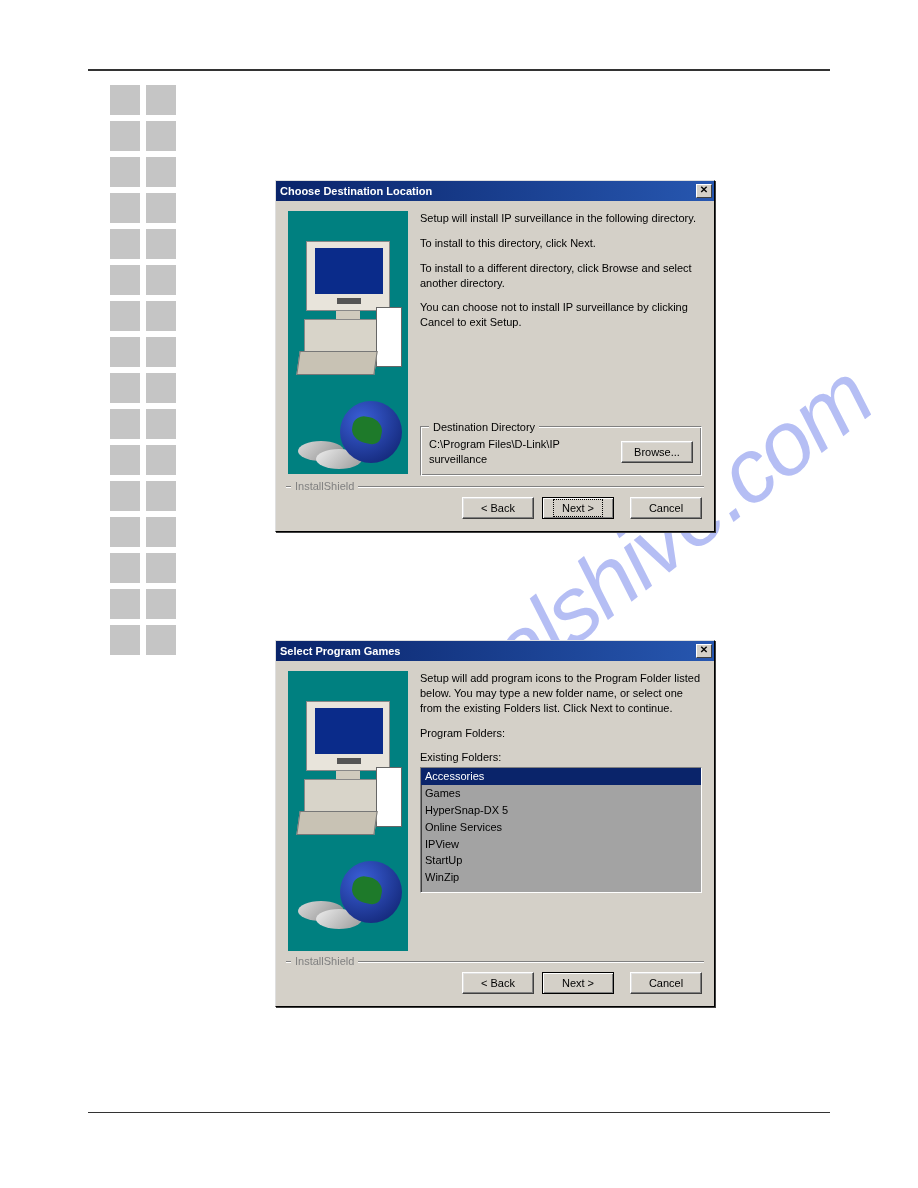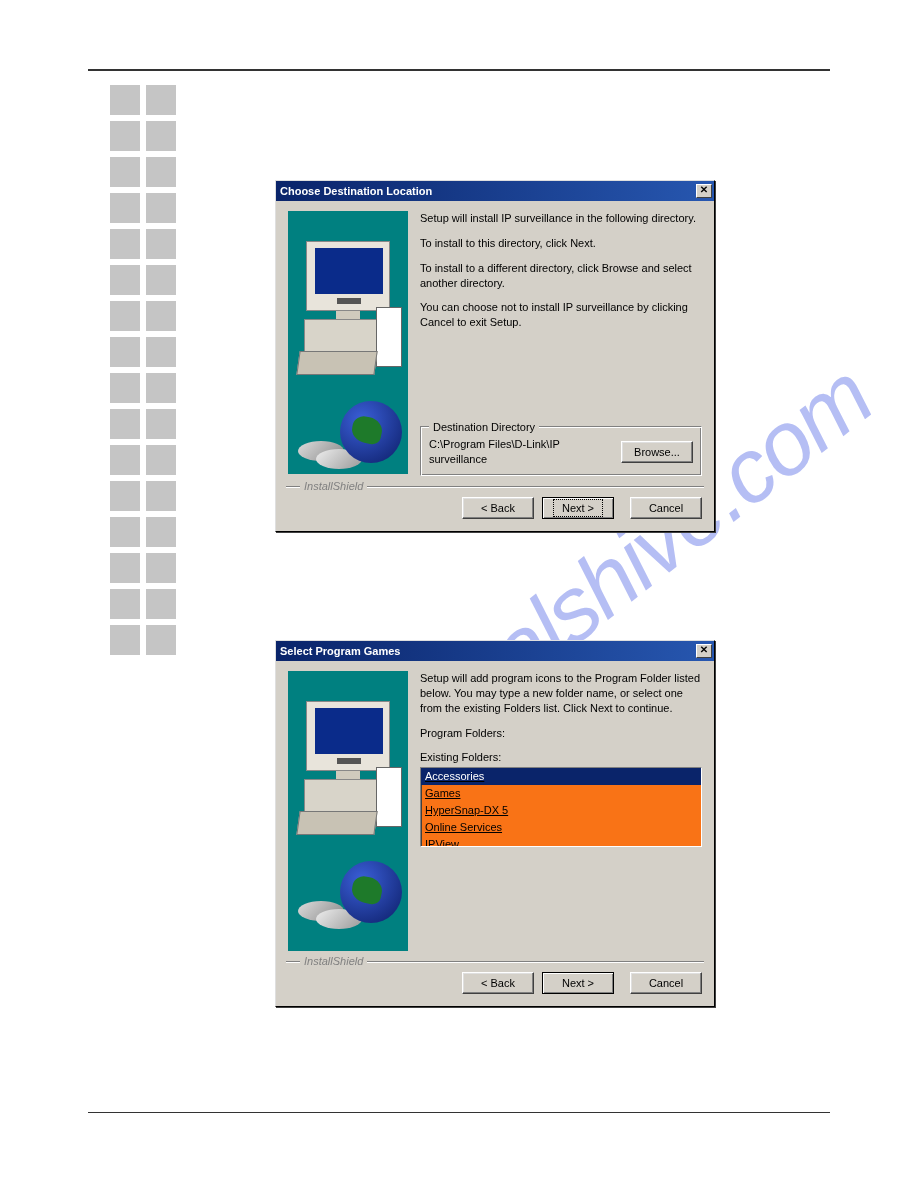--- a/index.html
+++ b/index.html
@@ -140,21 +140,21 @@
   }
 
   .footer {
     border-top: 1px solid #808080;
     box-shadow: inset 0 1px 0 #fff;
     position: relative;
     margin: 6px 10px 0 10px;
     padding: 10px 2px 12px 2px;
   }
   .footer-label {
-    position:absolute; top:-7px; left:14px; background:#d4d0c8; padding:0 4px; color:#808080; font-size:11px;font-style:italic;
+    position:absolute; top:-7px; left:5px; background:#d4d0c8; padding:0 4px; color:#808080; font-size:11px;
   }
   .footer-buttons { display:flex; justify-content:flex-end; gap:8px; }
 
   
   .field-label { margin: 2px 0 2px 0; }
   .underline-first::first-letter { text-decoration: underline; }
   .text-input {
     width: 100%;
     height: 20px;
     border: 1px solid #808080;
@@ -162,28 +162,27 @@
     box-shadow: inset 1px 1px 0 #404040;
     padding: 2px 3px;
     font-size: 11px;
     background: #fff;
   }
   .text-input .sel {
     background:#0a246a; color:#fff; padding:1px 1px;
   }
   .listbox {
     width: 100%;
-    height: 80px;
-    background:#f97316;
+    height: 126px;
+    background:#a3a3a3;
     border: 1px solid #808080;
     border-right-color:#fff; border-bottom-color:#fff;
     box-shadow: inset 1px 1px 0 #404040;
     overflow:auto;
     font-size: 11px;
-    text-decoration: underline;
   }
   .listbox .item { padding: 1px 4px; cursor: default; }
   .listbox .item.selected { background:#0a246a; color:#fff; }
 
   #dialog1 { top: 180px; left: 275px; }
   #dialog2 { top: 640px; left: 275px; }
   #dialog2 .wizard-art { height: 280px; }
 </style>
 </head>
 <body>

